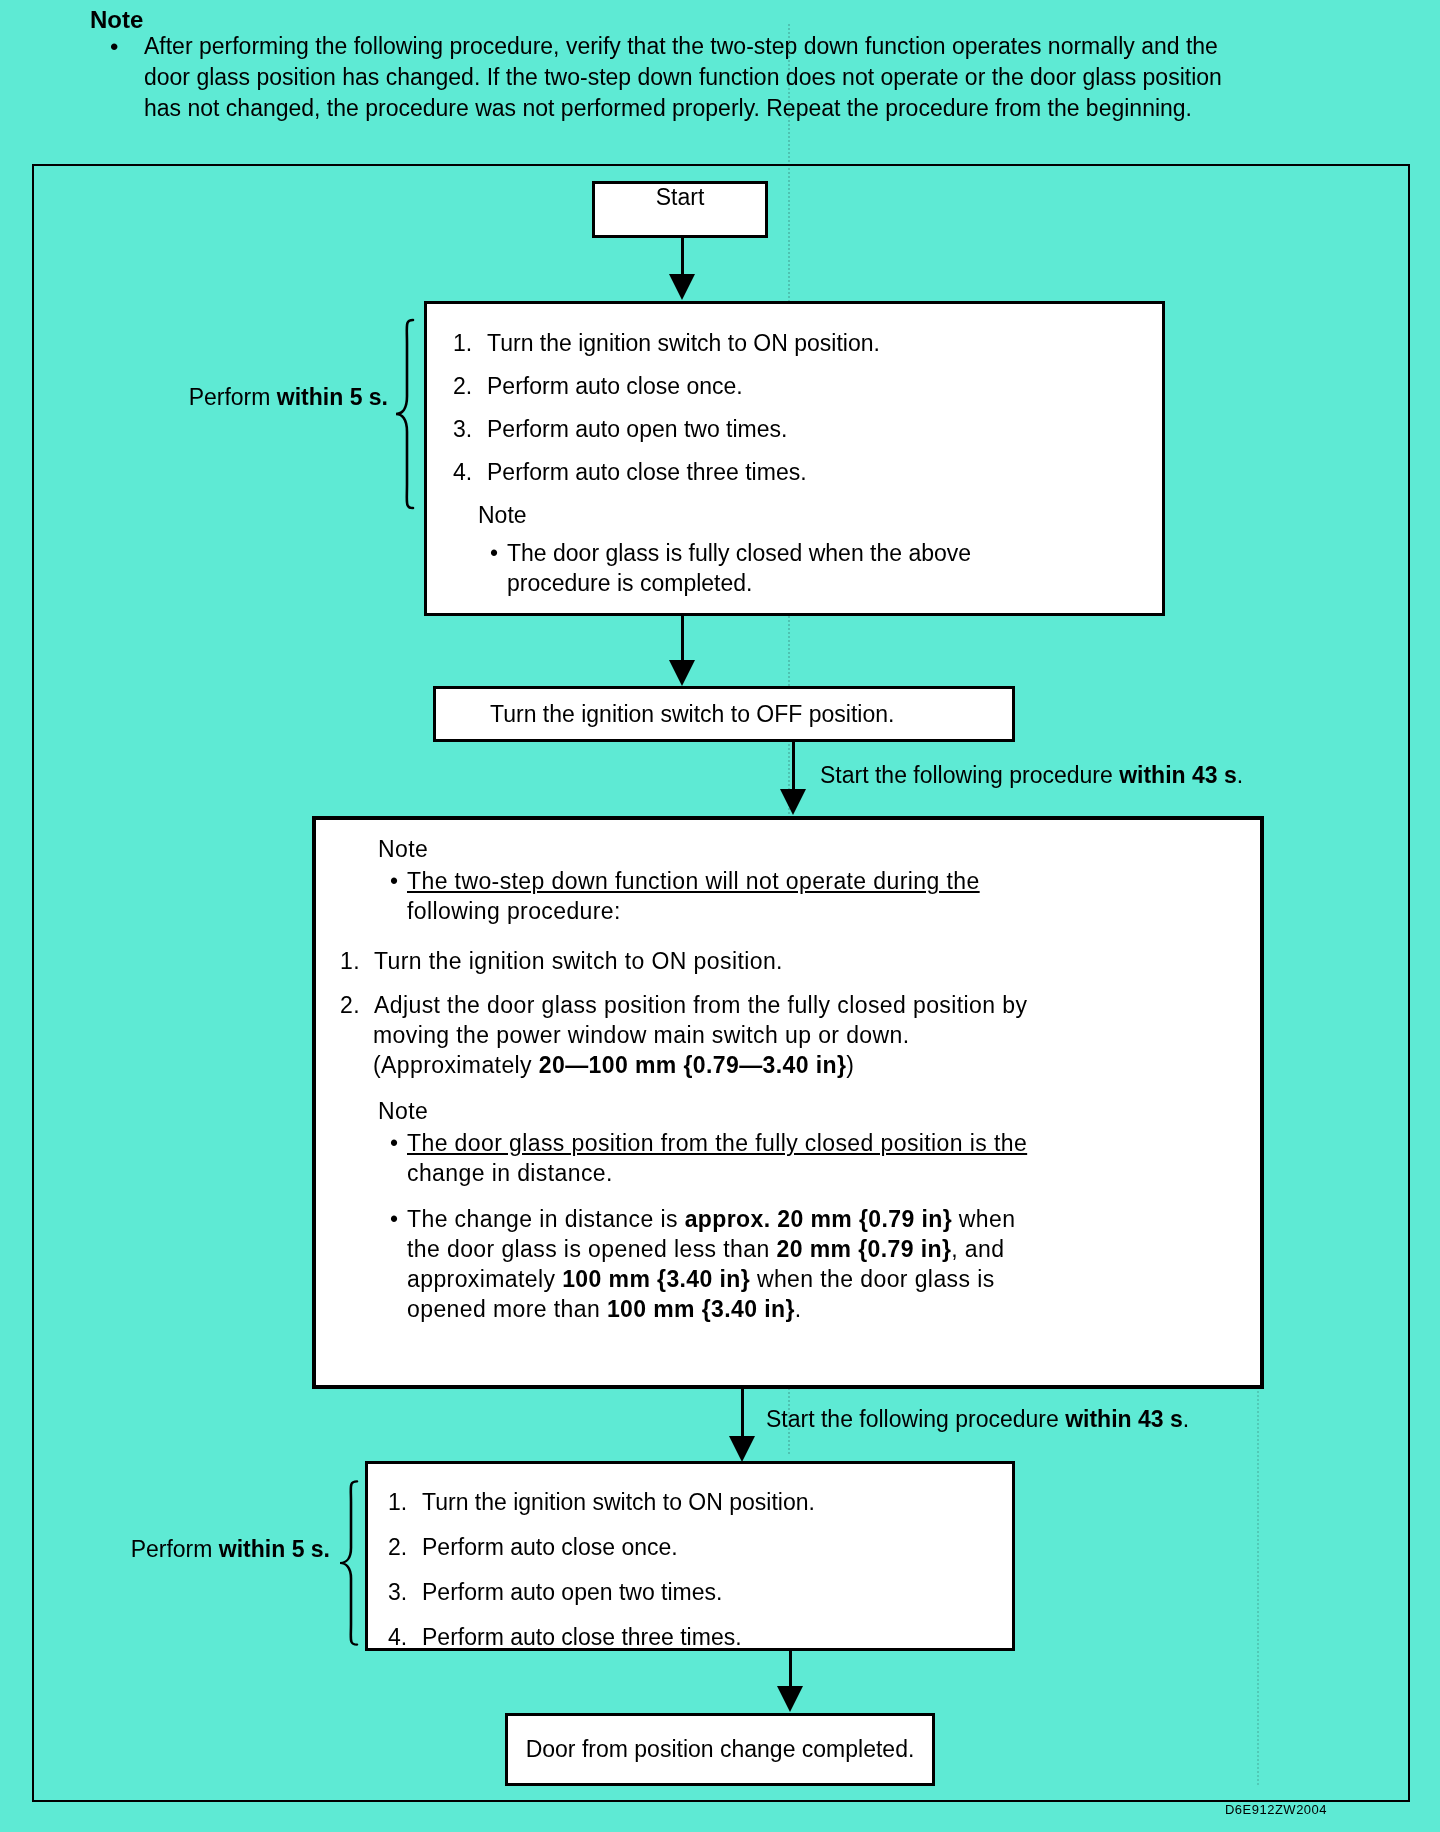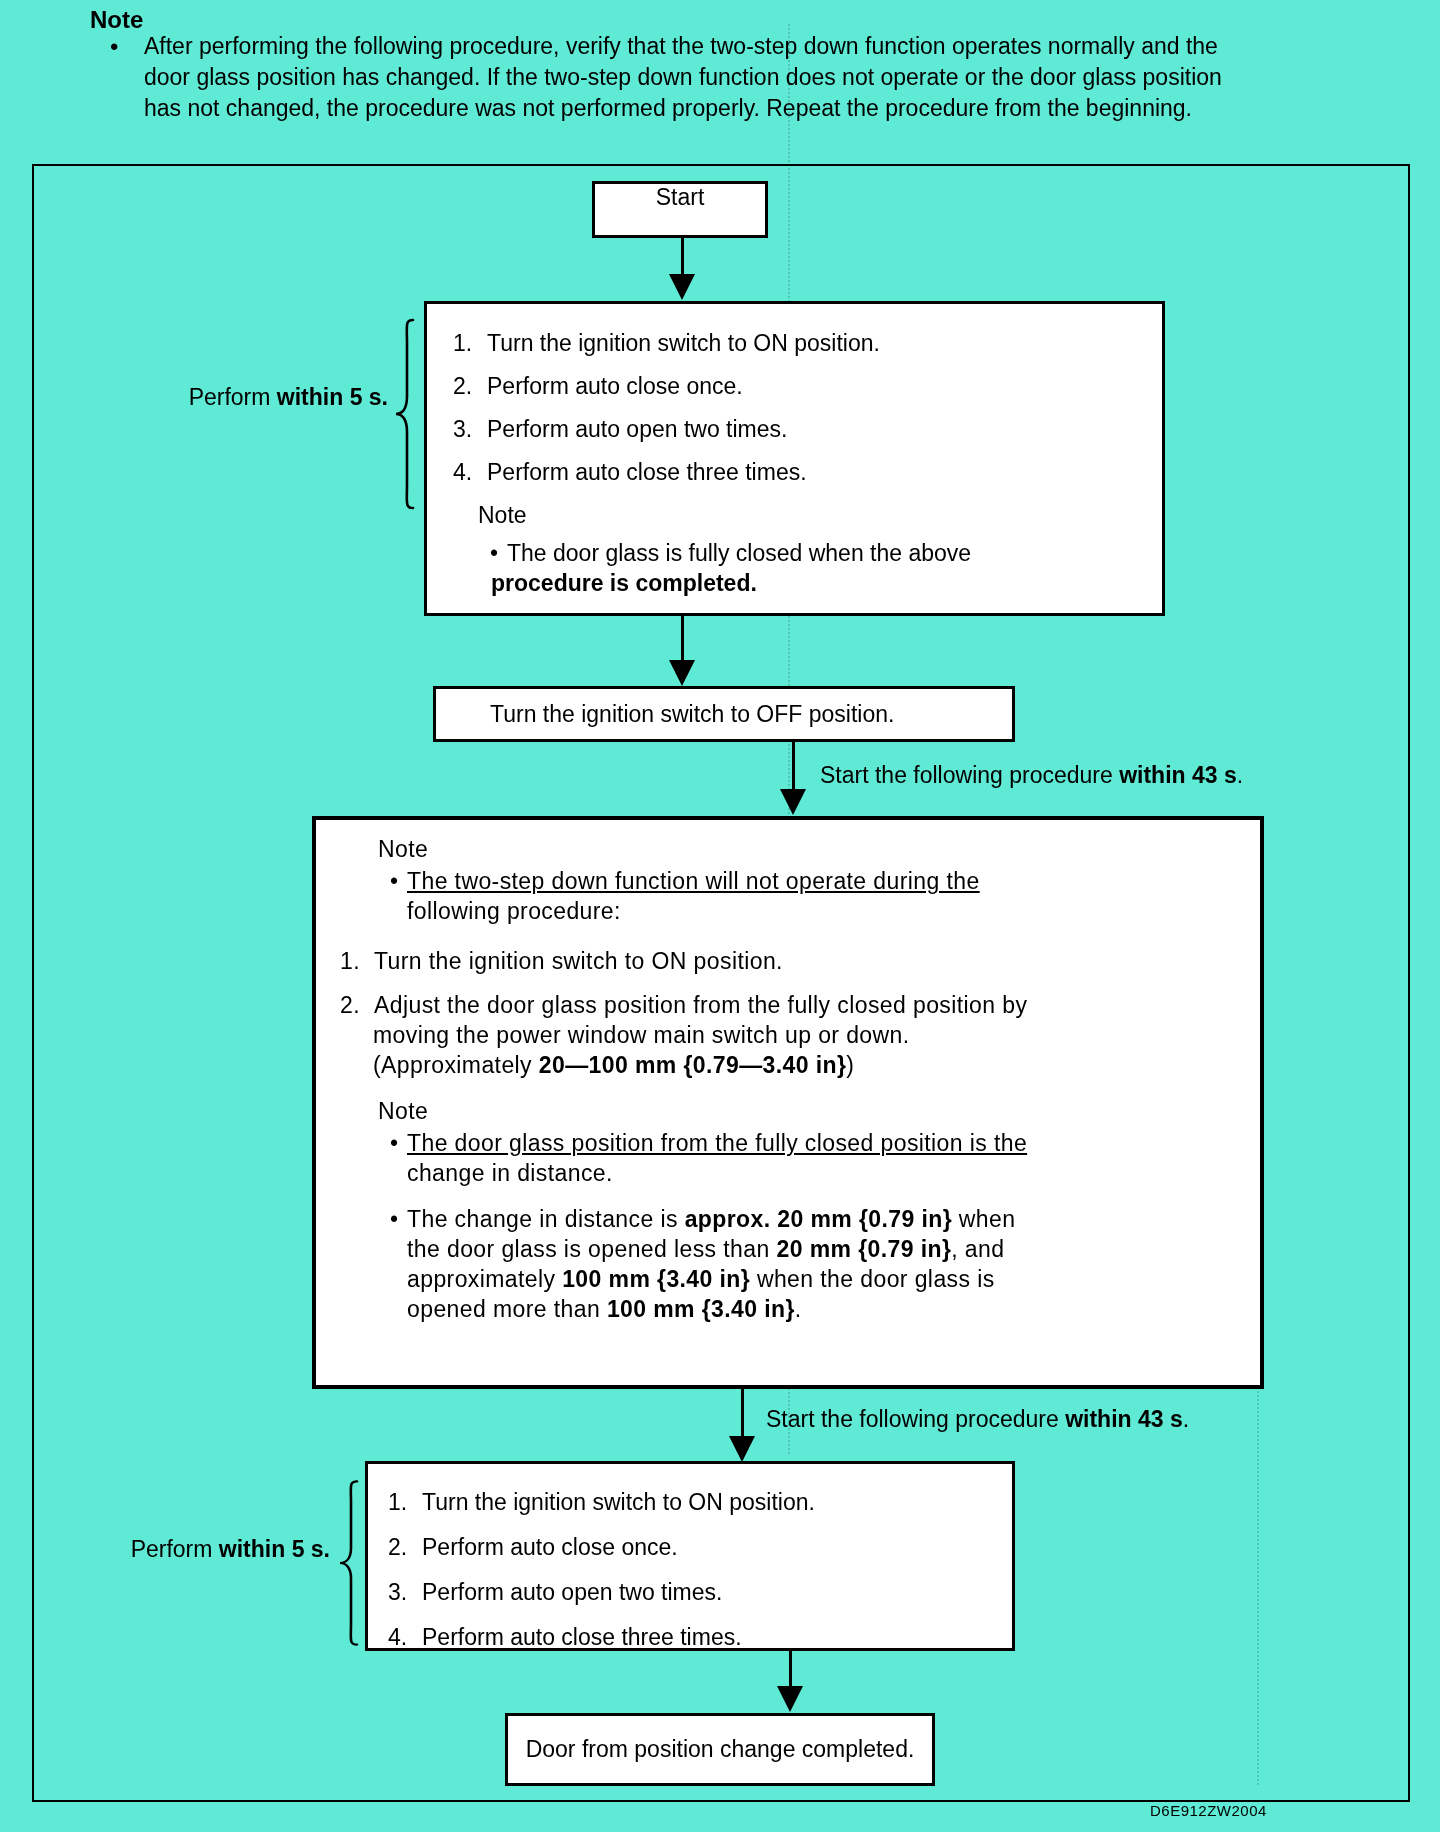--- a/index.html
+++ b/index.html
@@ -21,36 +21,36 @@
   .box2{left:365px;top:1461px;width:650px;height:190px;padding:23px 10px 0 20px;}
   .finalbox{left:505px;top:1713px;width:430px;height:73px;display:flex;align-items:center;justify-content:center;}
   
   .row{height:30px;line-height:30px;margin-bottom:13px;white-space:nowrap;}
   .num{display:inline-block;min-width:34px;}
   .ln{height:30px;line-height:30px;white-space:nowrap;}
   .blt{display:inline-block;width:17px;}
   
   .b1-note{margin-left:25px;margin-top:10px;}
   .b1-bul{margin-left:37px;margin-top:8px;}
-  .b1-cont{margin-left:38px;font-weight:bold;}
+  .b1-cont{margin-left:54px;}
   
   .bb-note{margin-left:62px;}
   .bb-bul{margin-left:74px;}
   .bb-cont{margin-left:91px;}
   .bb-item{margin-left:24px;}
   .bb-icont{margin-left:57px;}
   .mt2{margin-top:2px;text-decoration:underline;} .mt14{margin-top:14px;} .mt16{margin-top:16px;} .mt20{margin-top:20px;}
   
   .sh{position:absolute;width:3px;background:#000;}
   .ah{position:absolute;width:0;height:0;border-left:13px solid transparent;
       border-right:13px solid transparent;border-top:26px solid #000;}
   
   .plabel{position:absolute;width:238px;text-align:right;white-space:nowrap;}
   .w43{position:absolute;white-space:nowrap;}
-  .figcode{position:absolute;left:1150px;top:1802px;width:252px;text-align:left;font-size:15px;letter-spacing:0.5px;}
+  .figcode{position:absolute;left:1150px;top:1802px;width:252px;text-align:center;font-size:13px;letter-spacing:0.5px;}
   .brace{position:absolute;}
   .artifact{position:absolute;border-left:2px dotted #000;width:0;}
 </style>
 </head>
 <body>
 
 <div class="page">
 
   <div class="note-head">Note</div>
   <div class="note-bullet">•</div>

